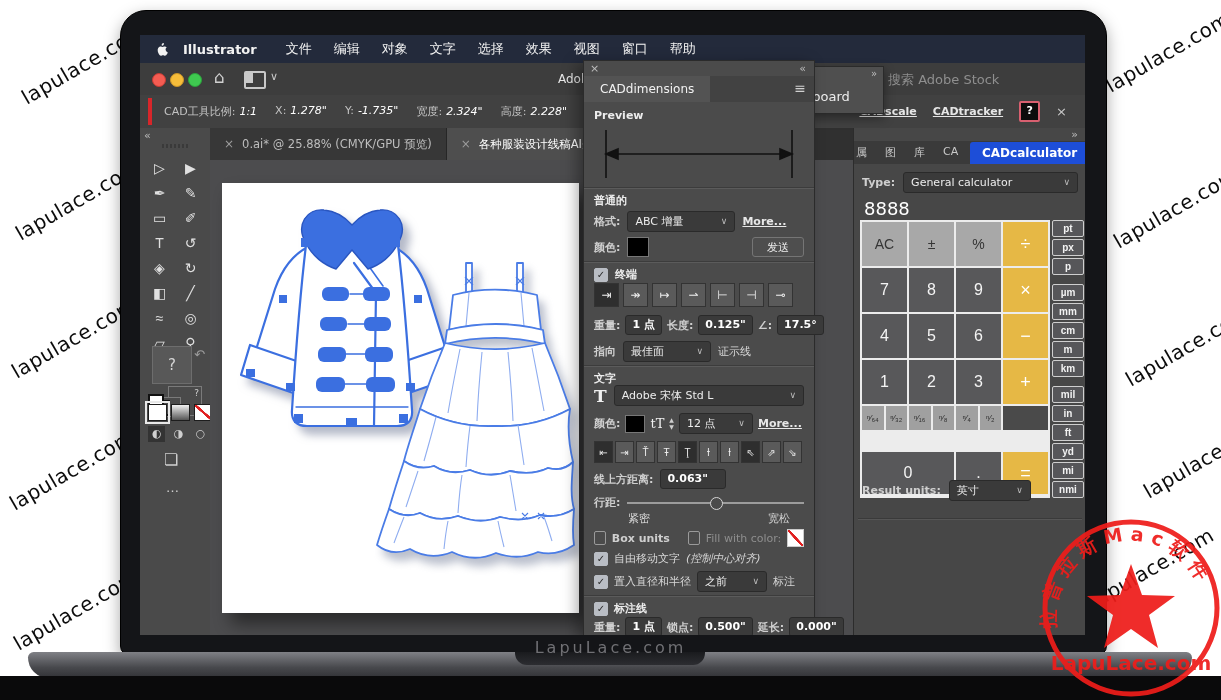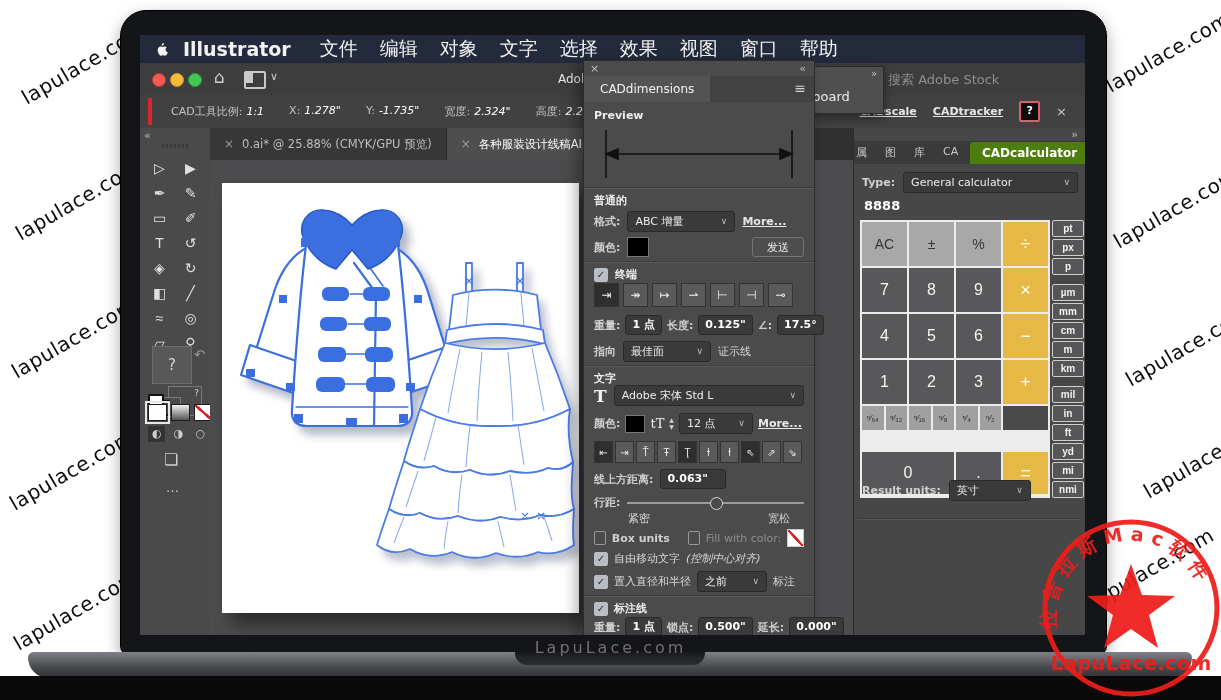--- a/index.html
+++ b/index.html
@@ -23,21 +23,21 @@
   .notch{position:absolute;left:50%;margin-left:-95px;top:0;width:190px;height:13px;
          background:linear-gradient(#1a1b1e,#2c2d31);border-radius:0 0 12px 12px;}
   .floor{position:absolute;z-index:2;left:0;top:676px;width:1221px;height:24px;background:#0a0a0b;}
 
   
   .screen{position:absolute;z-index:3;left:140px;top:35px;width:945px;height:600px;
           background:#4f4f4f;overflow:hidden;font-size:11px;color:#d8d8d8;}
 
   
   .menubar{position:absolute;left:0;top:0;width:100%;height:28px;background:#232a3b;
-           display:flex;align-items:center;gap:0;color:#f2f2f2;font-size:19px;}
+           display:flex;align-items:center;gap:0;color:#f2f2f2;font-size:13px;}
   .menubar .apple{margin:0 14px 0 16px;display:flex;align-items:center;}
   .menubar .appname{font-weight:bold;margin-right:18px;}
   .menubar ul{display:flex;list-style:none;margin:0;padding:0;gap:0;}
   .menubar li{padding:0 11px;cursor:default;}
 
   
   .titlebar{position:absolute;left:0;top:28px;width:100%;height:32px;background:#3d3d3d;
             border-bottom:1px solid #2c2c2c;}
   .tl{position:absolute;top:10px;width:12px;height:12px;border-radius:50%;}
   .tl.red{left:12px;background:#f45c52;border:1px solid #c53b34;}
@@ -49,21 +49,21 @@
   .arrange:before{content:"";position:absolute;left:0;top:0;width:7px;height:10px;background:#c9c9c9;}
   .arr-caret{position:absolute;left:130px;top:7px;color:#c9c9c9;font-size:11px;}
   .adobe-label{position:absolute;left:418px;top:9px;color:#e8e8e8;font-size:12px;}
   .stock-search{position:absolute;left:748px;top:8px;color:#8f8f8f;font-size:13px;}
 
   
   .controlbar{position:absolute;left:0;top:60px;width:100%;height:33px;background:#414141;
               border-bottom:1px solid #2a2a2a;}
   .redbar{position:absolute;left:8px;top:3px;width:4px;height:27px;background:#d8262a;}
   .cfields{position:absolute;left:24px;top:9px;display:flex;gap:18px;white-space:nowrap;}
-  .cl{color:#c3c3c3;margin-left:7px;} .cv{color:#fff;margin-left:4px;font-style:italic;}
+  .cl{color:#c3c3c3;} .cv{color:#fff;margin-left:4px;font-style:italic;}
   .crt{position:absolute;right:18px;top:6px;display:flex;align-items:center;gap:16px;}
   .plink{color:#e6e6e6;font-weight:bold;text-decoration:underline;font-size:11px;}
   .helpbtn{width:17px;height:17px;background:#0c0c0c;color:#fff;border:2px solid #d86070;
            border-radius:2px;text-align:center;line-height:16px;font-weight:bold;}
   .xclose{color:#c9c9c9;font-size:13px;}
 
   
   .tooldock{position:absolute;left:0;top:93px;width:70px;height:507px;background:#4a4a4a;
             border-right:1px solid #2d2d2d;}
   .dock-coll{position:absolute;left:4px;top:1px;color:#bdbdbd;font-size:11px;}
@@ -105,24 +105,24 @@
             box-shadow:9px 11px 16px rgba(0,0,0,.45);}
   .artboard svg{width:100%;height:100%;display:block;}
 
   
   .rightdock{position:absolute;left:713px;top:93px;width:232px;height:507px;background:#474747;
              border-left:1px solid #2c2c2c;}
   .rd-coll{position:absolute;right:8px;top:0;color:#bdbdbd;font-size:11px;}
   .rd-tabs{position:absolute;left:0;top:13px;width:100%;height:23px;background:#3a3a3a;
            display:flex;align-items:flex-end;}
   .rd-trunc{width:25px;overflow:hidden;color:#c9c9c9;padding:4px 2px;white-space:nowrap;font-size:11px;}
-  .rd-active{background:#4d7c0f;color:#fff;padding:4px 12px;border-radius:3px 3px 0 0;
+  .rd-active{background:#1d4ed8;color:#fff;padding:4px 12px;border-radius:3px 3px 0 0;
              font-size:12px;font-weight:bold;white-space:nowrap;}
   .rd-type{position:absolute;left:8px;top:44px;right:8px;display:flex;align-items:center;gap:8px;}
-  .rd-display{position:absolute;left:10px;top:70px;color:#fff;font-size:13px;font-weight:bold;}
+  .rd-display{position:absolute;left:10px;top:70px;color:#fff;font-size:18px;font-weight:normal;}
   .select{background:#3a3a3a;border:1px solid #2a2a2a;border-radius:3px;color:#ececec;
           height:19px;line-height:19px;padding:0 7px;display:flex;align-items:center;
           justify-content:space-between;gap:6px;}
   .select .ca{color:#bdbdbd;font-size:9px;}
   .field{background:#3a3a3a;border:1px solid #2a2a2a;border-radius:3px;color:#fff;
          height:18px;line-height:18px;padding:0 6px;font-weight:bold;}
 
   
   .calc{position:absolute;left:6px;top:92px;width:186px;background:#ececec;padding:2px;
         display:grid;grid-template-columns:repeat(4,1fr);gap:2px;

